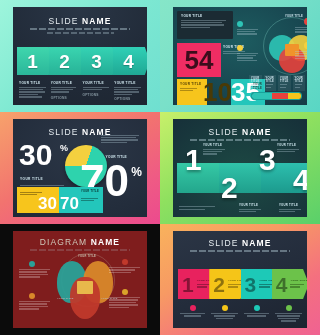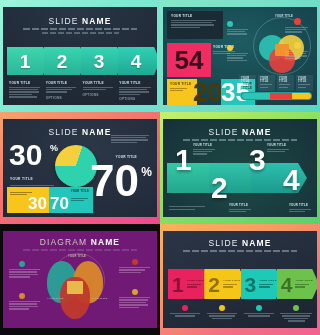--- a/index.html
+++ b/index.html
@@ -5,36 +5,36 @@
   html,body{margin:0;padding:0;}
   body{
     width:320px;height:335px;overflow:hidden;background:#ffffff;
     font-family:"Liberation Sans",sans-serif;
   }
   .grid{
     width:320px;height:335px;display:grid;
     grid-template-columns:160px 160px;
     grid-template-rows:112px 112px 111px;
   }
-  .panel{position:relative;overflow:hidden;box-sizing:border-box;padding:7px 3px;}
+  .panel{position:relative;overflow:hidden;box-sizing:border-box;padding:7px 13px;}
   .inner{position:relative;width:100%;height:100%;overflow:hidden;box-sizing:border-box;}
 
   
   .f-teal{background:linear-gradient(135deg,#9ef5dc 0%,#7fe9d2 45%,#6fdfd0 100%);}
   .f-tealgreen{background:linear-gradient(135deg,#86e6c8 0%,#7ae0c9 40%,#59d6c4 100%);}
   .f-sunset{background:linear-gradient(150deg,#f7a26b 0%,#f2736f 45%,#ef5b84 75%,#ec4a8e 100%);}
   .f-green{background:linear-gradient(150deg,#c8f06a 0%,#8fe05f 45%,#5ad06a 100%);}
   .f-black{background:#0b0b0b;}
   .f-orangepink{background:linear-gradient(150deg,#f9b25c 0%,#f79a63 35%,#f4707f 70%,#f06292 100%);}
 
   .bg-dark{background:radial-gradient(120% 130% at 50% 0%,#2a3646 0%,#222c3a 45%,#1c242f 100%);}
   .bg-darkteal{background:radial-gradient(130% 130% at 50% 35%,#1d5c60 0%,#17414c 50%,#122b38 100%);}
   .bg-navy{background:radial-gradient(120% 130% at 55% 30%,#2c3747 0%,#232d3c 50%,#1b2330 100%);}
   .bg-green2{background:radial-gradient(120% 140% at 50% 60%,#1d4a44 0%,#17323a 55%,#141f2b 100%);}
-  .bg-black{background:#701a75;}
+  .bg-black{background:#7f1d1d;}
   .bg-slate{background:linear-gradient(160deg,#2b3545 0%,#232c3b 55%,#1d2430 100%);}
 
   
   .ttl{text-align:center;letter-spacing:1.1px;font-size:8.5px;color:#e7eef2;font-weight:400;}
   .ttl b{font-weight:700;color:#ffffff;}
   .sub{margin:2px auto 0;width:74%;height:2px;
        background:repeating-linear-gradient(to right,rgba(190,215,225,.42) 0 7px,transparent 7px 9px);}
   .sub2{margin:1.5px auto 0;width:50%;height:2px;
        background:repeating-linear-gradient(to right,rgba(190,215,225,.32) 0 6px,transparent 6px 8px);}
   .mini{font-size:3.2px;font-weight:700;letter-spacing:.25px;color:#cfe6ee;}
@@ -187,21 +187,21 @@
 
       <div class="blk" style="left:4px;top:72px;width:30px;height:30px;background:#f7c51c;">
         <div style="position:absolute;left:3px;top:3px">
           <div class="mini" style="color:#5a4405">YOUR TITLE</div>
           <div class="lines">
               <i style="width:80%;background:rgba(90,68,5,.45)"></i>
               <i style="width:60%;background:rgba(90,68,5,.45)"></i>
             </div>
         </div>
       </div>
-      <span class="bignum" style="position:absolute;left:30px;top:74px;font-size:26px;color:#4a3a06;">20</span>
+      <span class="bignum" style="position:absolute;left:30px;top:74px;font-size:26px;color:#4a3a06;">10</span>
 
       <div class="blk" style="left:58px;top:72px;width:34px;height:30px;background:#23c6bb;"></div>
       <span class="bignum" style="position:absolute;left:58px;top:74px;font-size:26px;color:#ffffff;">35</span>
       <div style="position:absolute;left:80px;top:75px;width:12px">
         <div class="mini" style="color:#08332f;font-size:2.8px">YOUR TITLE</div>
       </div>
 
       <div style="position:absolute;left:64px;top:14px;width:22px">
         <div style="width:6px;height:6px;border-radius:50%;background:#2ec4b6;margin-bottom:1.5px"></div>
         <div class="lines">

